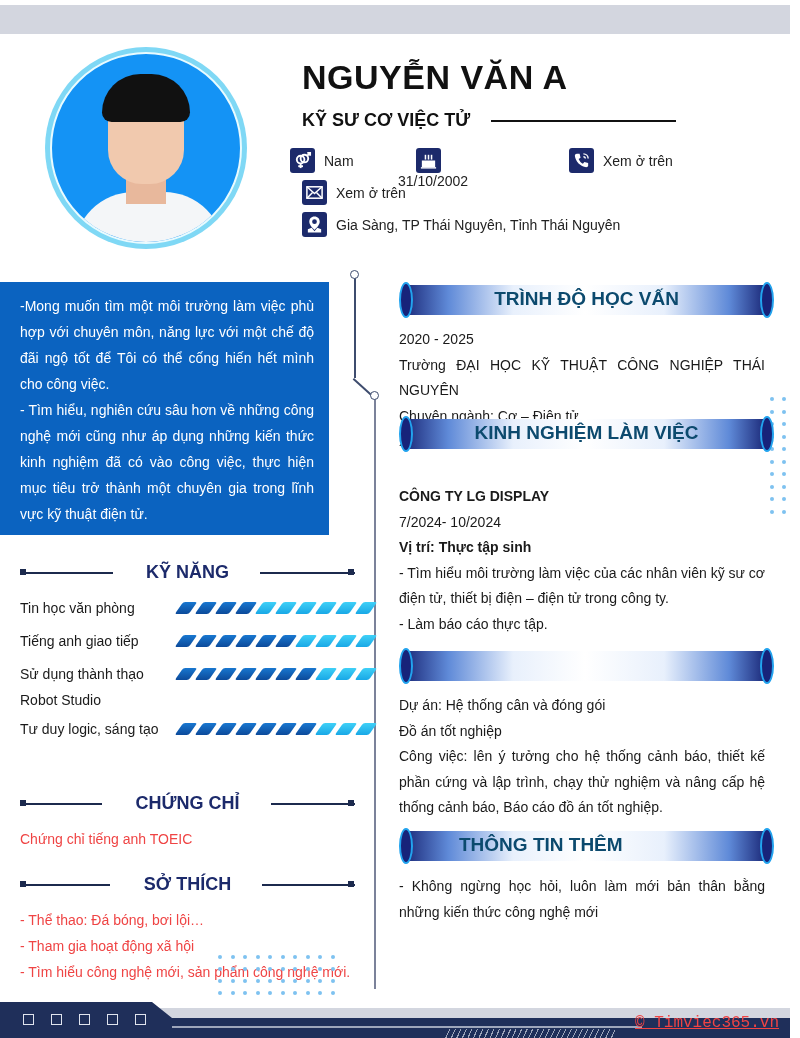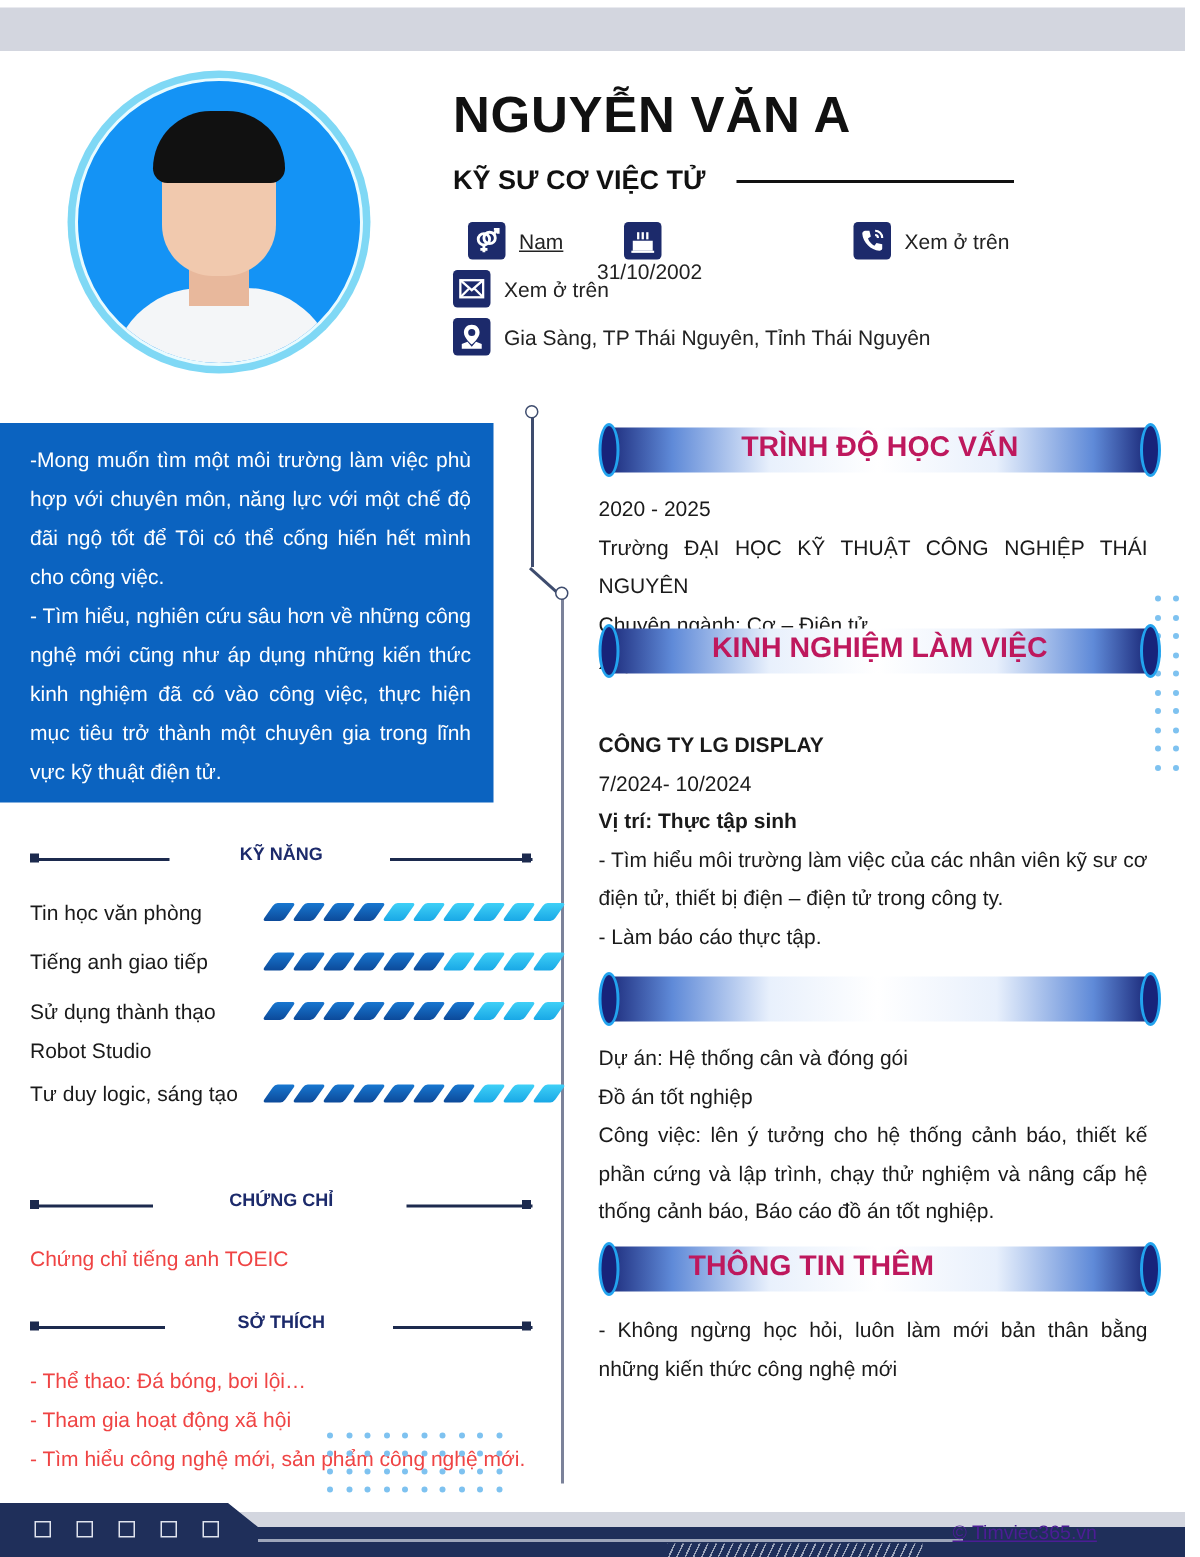--- a/index.html
+++ b/index.html
@@ -32,75 +32,75 @@
   
   .tl-v1 { position: absolute; left: 354px; top: 278px; width: 1.5px; height: 100px; background: #3e4c6e; }
   .tl-diag { position: absolute; left: 354px; top: 378px; width: 26px; height: 1.5px; background: #3e4c6e; transform-origin: 0 0; transform: rotate(42deg); }
   .tl-v2 { position: absolute; left: 374px; top: 399px; width: 1.5px; height: 590px; background: #7b829a; }
   .tl-dot { position: absolute; width: 9px; height: 9px; border-radius: 50%; border: 1.5px solid #3e4c6e; background: #fff; }
 
   
   .lsec { position: absolute; left: 20px; width: 335px; height: 22px; }
   .lsec .l, .lsec .r { position: absolute; top: 10px; height: 1.5px; background: #1c2a4e; }
   .lsec .sq { position: absolute; top: 7px; width: 6px; height: 6px; background: #1c2a4e; }
-  .lsec .t { position: absolute; top: 0; left: 0; width: 100%; text-align: center; font-size: 12px; font-weight: 700; color: #1c2a6b; }
+  .lsec .t { position: absolute; top: 0; left: 0; width: 100%; text-align: center; font-size: 18px; font-weight: 700; color: #1c2a6b; }
 
   .skill-label { position: absolute; left: 20px; font-size: 14px; color: #1a1a1a; line-height: 26px; width: 140px; }
   .bar { position: absolute; left: 176px; display: flex; gap: 3px; }
   .bar span { width: 14px; height: 12px; transform: skewX(-35deg); border-radius: 2px; margin-left: 3px; }
   .bar .on { background: linear-gradient(180deg, #1877d0, #0c4a9a); }
   .bar .off { background: linear-gradient(180deg, #3fd0f7, #19a8e6); }
 
   .ltext { position: absolute; left: 20px; font-size: 14px; color: #ef4444; line-height: 26px; }
 
   
   .rsec { position: absolute; left: 399px; width: 375px; height: 36px; }
   .rsec .bg { position: absolute; left: 6px; top: 3px; width: 360px; height: 30px;
     background: linear-gradient(90deg, #1c2a7a 0%, #5f8ad8 12%, #e8f0fc 30%, #ffffff 50%, #e8f0fc 72%, #5f8ad8 90%, #1c2a7a 100%); }
   .rsec .capL, .rsec .capR { position: absolute; top: 0; width: 14px; height: 36px; border-radius: 50%; background: #17237a; border: 2px solid #22a3ee; }
   .rsec .capL { left: 0; }
   .rsec .capR { right: 0; }
-  .rsec .t { position: absolute; top: 6px; left: 0; width: 100%; text-align: center; font-size: 19px; font-weight: 700; color: #be185d; }
+  .rsec .t { position: absolute; top: 6px; left: 0; width: 100%; text-align: center; font-size: 19px; font-weight: 700; color: #0c4a6e; }
   .rsec.left-al .t { text-align: left; padding-left: 60px; }
 
   .rtext { position: absolute; left: 399px; width: 366px; font-size: 14px; line-height: 25.5px; color: #1a1a1a; text-align: justify; }
 
   
   .dots { position: absolute; display: grid; }
   .dots i { width: 4px; height: 4px; border-radius: 50%; background: #7ec2f0; display: block; }
 
   
   .foot-grey { position: absolute; left: 160px; top: 1008px; width: 630px; height: 10px; background: #d3d6df; }
   .foot-main { position: absolute; left: 0; top: 1002px; width: 790px; height: 36px; background: #1f2f5a;
     clip-path: polygon(0 0, 152px 0, 172px 16px, 100% 16px, 100% 100%, 0 100%); }
   .foot-line { position: absolute; left: 172px; top: 1026px; width: 470px; height: 2px; background: #9ea6bb; }
   .foot-hatch { position: absolute; left: 445px; top: 1029px; width: 170px; height: 9px;
     background: repeating-linear-gradient(115deg, transparent 0 4px, #9ea6bb 4px 5px); }
   .foot-sq { position: absolute; top: 1014px; width: 11px; height: 11px; border: 1.5px solid #e0e4ee; }
-  .foot-copy { position: absolute; left: 635px; top: 1014px; font-family: Liberation Sans, sans-serif; font-size: 13px; color: #4c1d95; text-decoration: underline; }
+  .foot-copy { position: absolute; left: 635px; top: 1014px; font-family: Liberation Mono, monospace; font-size: 16px; color: #ef4444; text-decoration: underline; }
 </style>
 </head>
 <body>
 
 <div class="top-band"></div>
 
 <div class="avatar-ring">
   <div class="inner">
     <div class="shirt"></div>
     <div class="neck"></div>
     <div class="face"></div>
     <div class="hair"></div>
   </div>
 </div>
 
 <div class="name">NGUYỄN VĂN A</div>
 <div class="job">KỸ SƯ CƠ VIỆC TỬ</div>
 <div class="job-line"></div>
 
-<div class="info" style="left:312px; top:148px;text-decoration:underline;">
+<div class="info" style="left:290px; top:148px;">
   <span class="ico">
     <svg viewBox="0 0 20 20" fill="none" stroke="#fff" stroke-width="2">
         <circle cx="8" cy="9" r="4"></circle>
         <line x1="8" y1="13" x2="8" y2="18"></line>
         <line x1="5.5" y1="16" x2="10.5" y2="16"></line>
         <circle cx="12" cy="8" r="4"></circle>
         <line x1="15" y1="5" x2="18" y2="2"></line>
         <polyline points="15,2 18,2 18,5"></polyline>
       </svg>
   </span>

